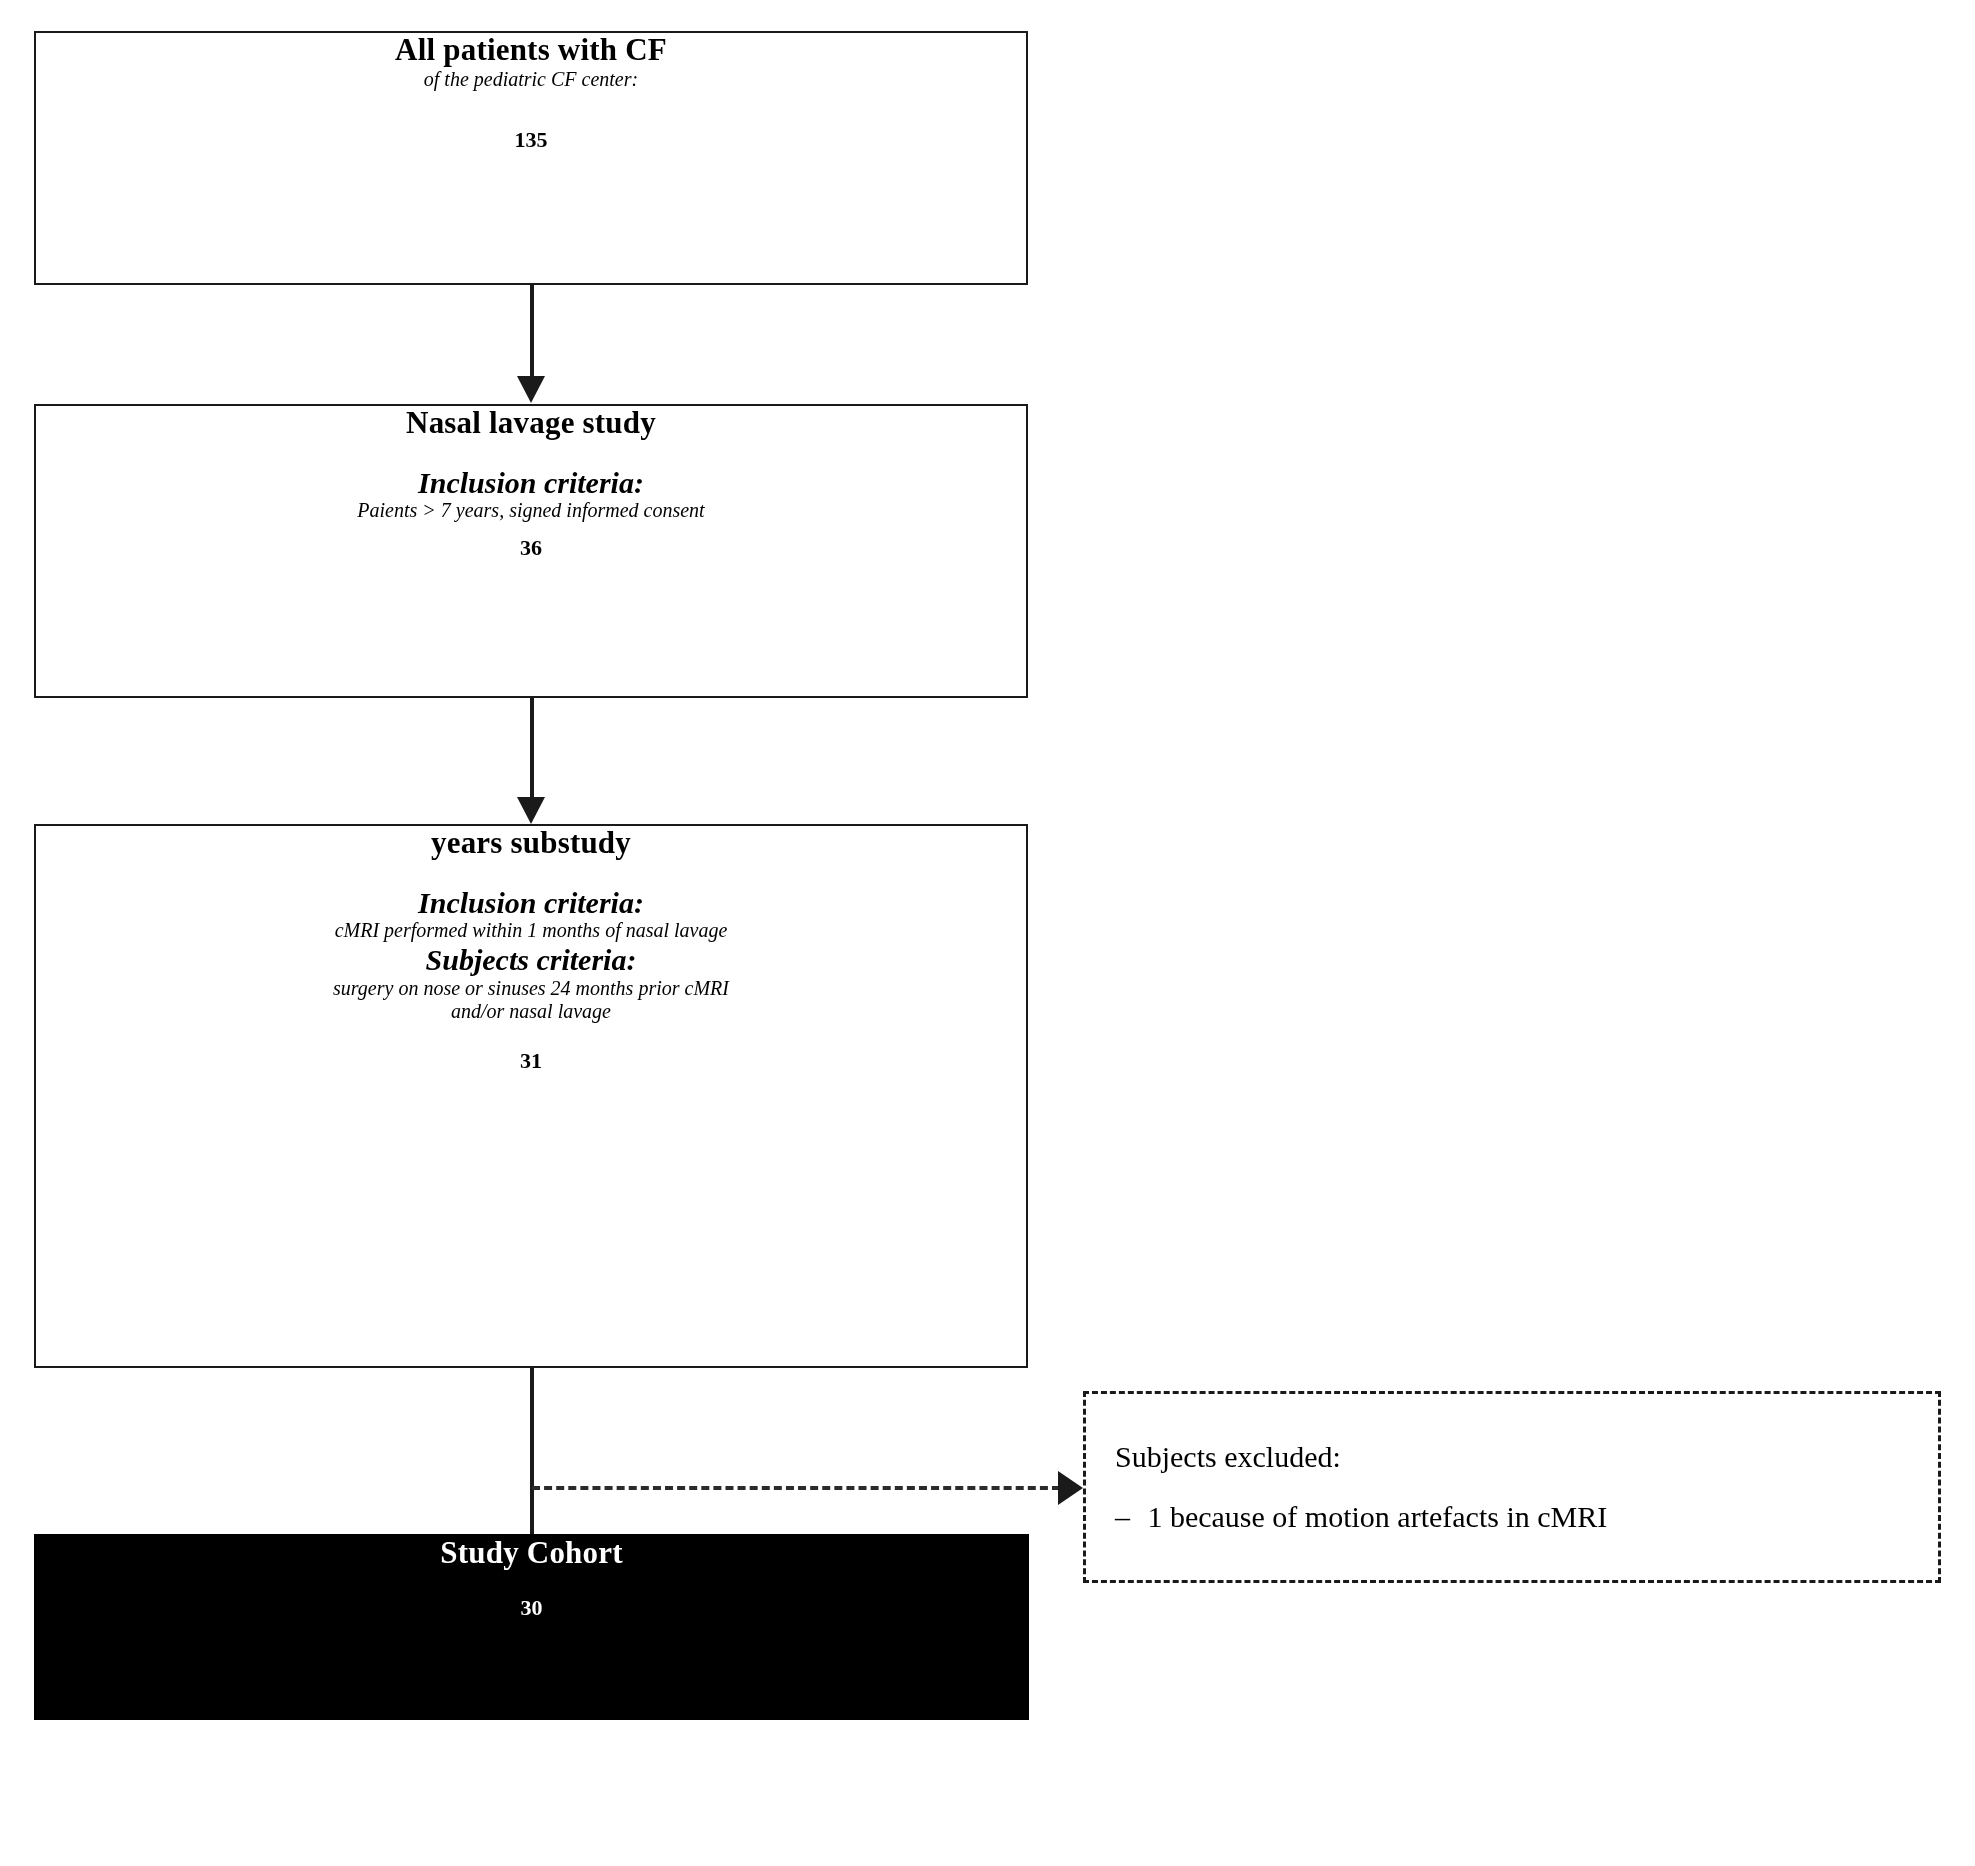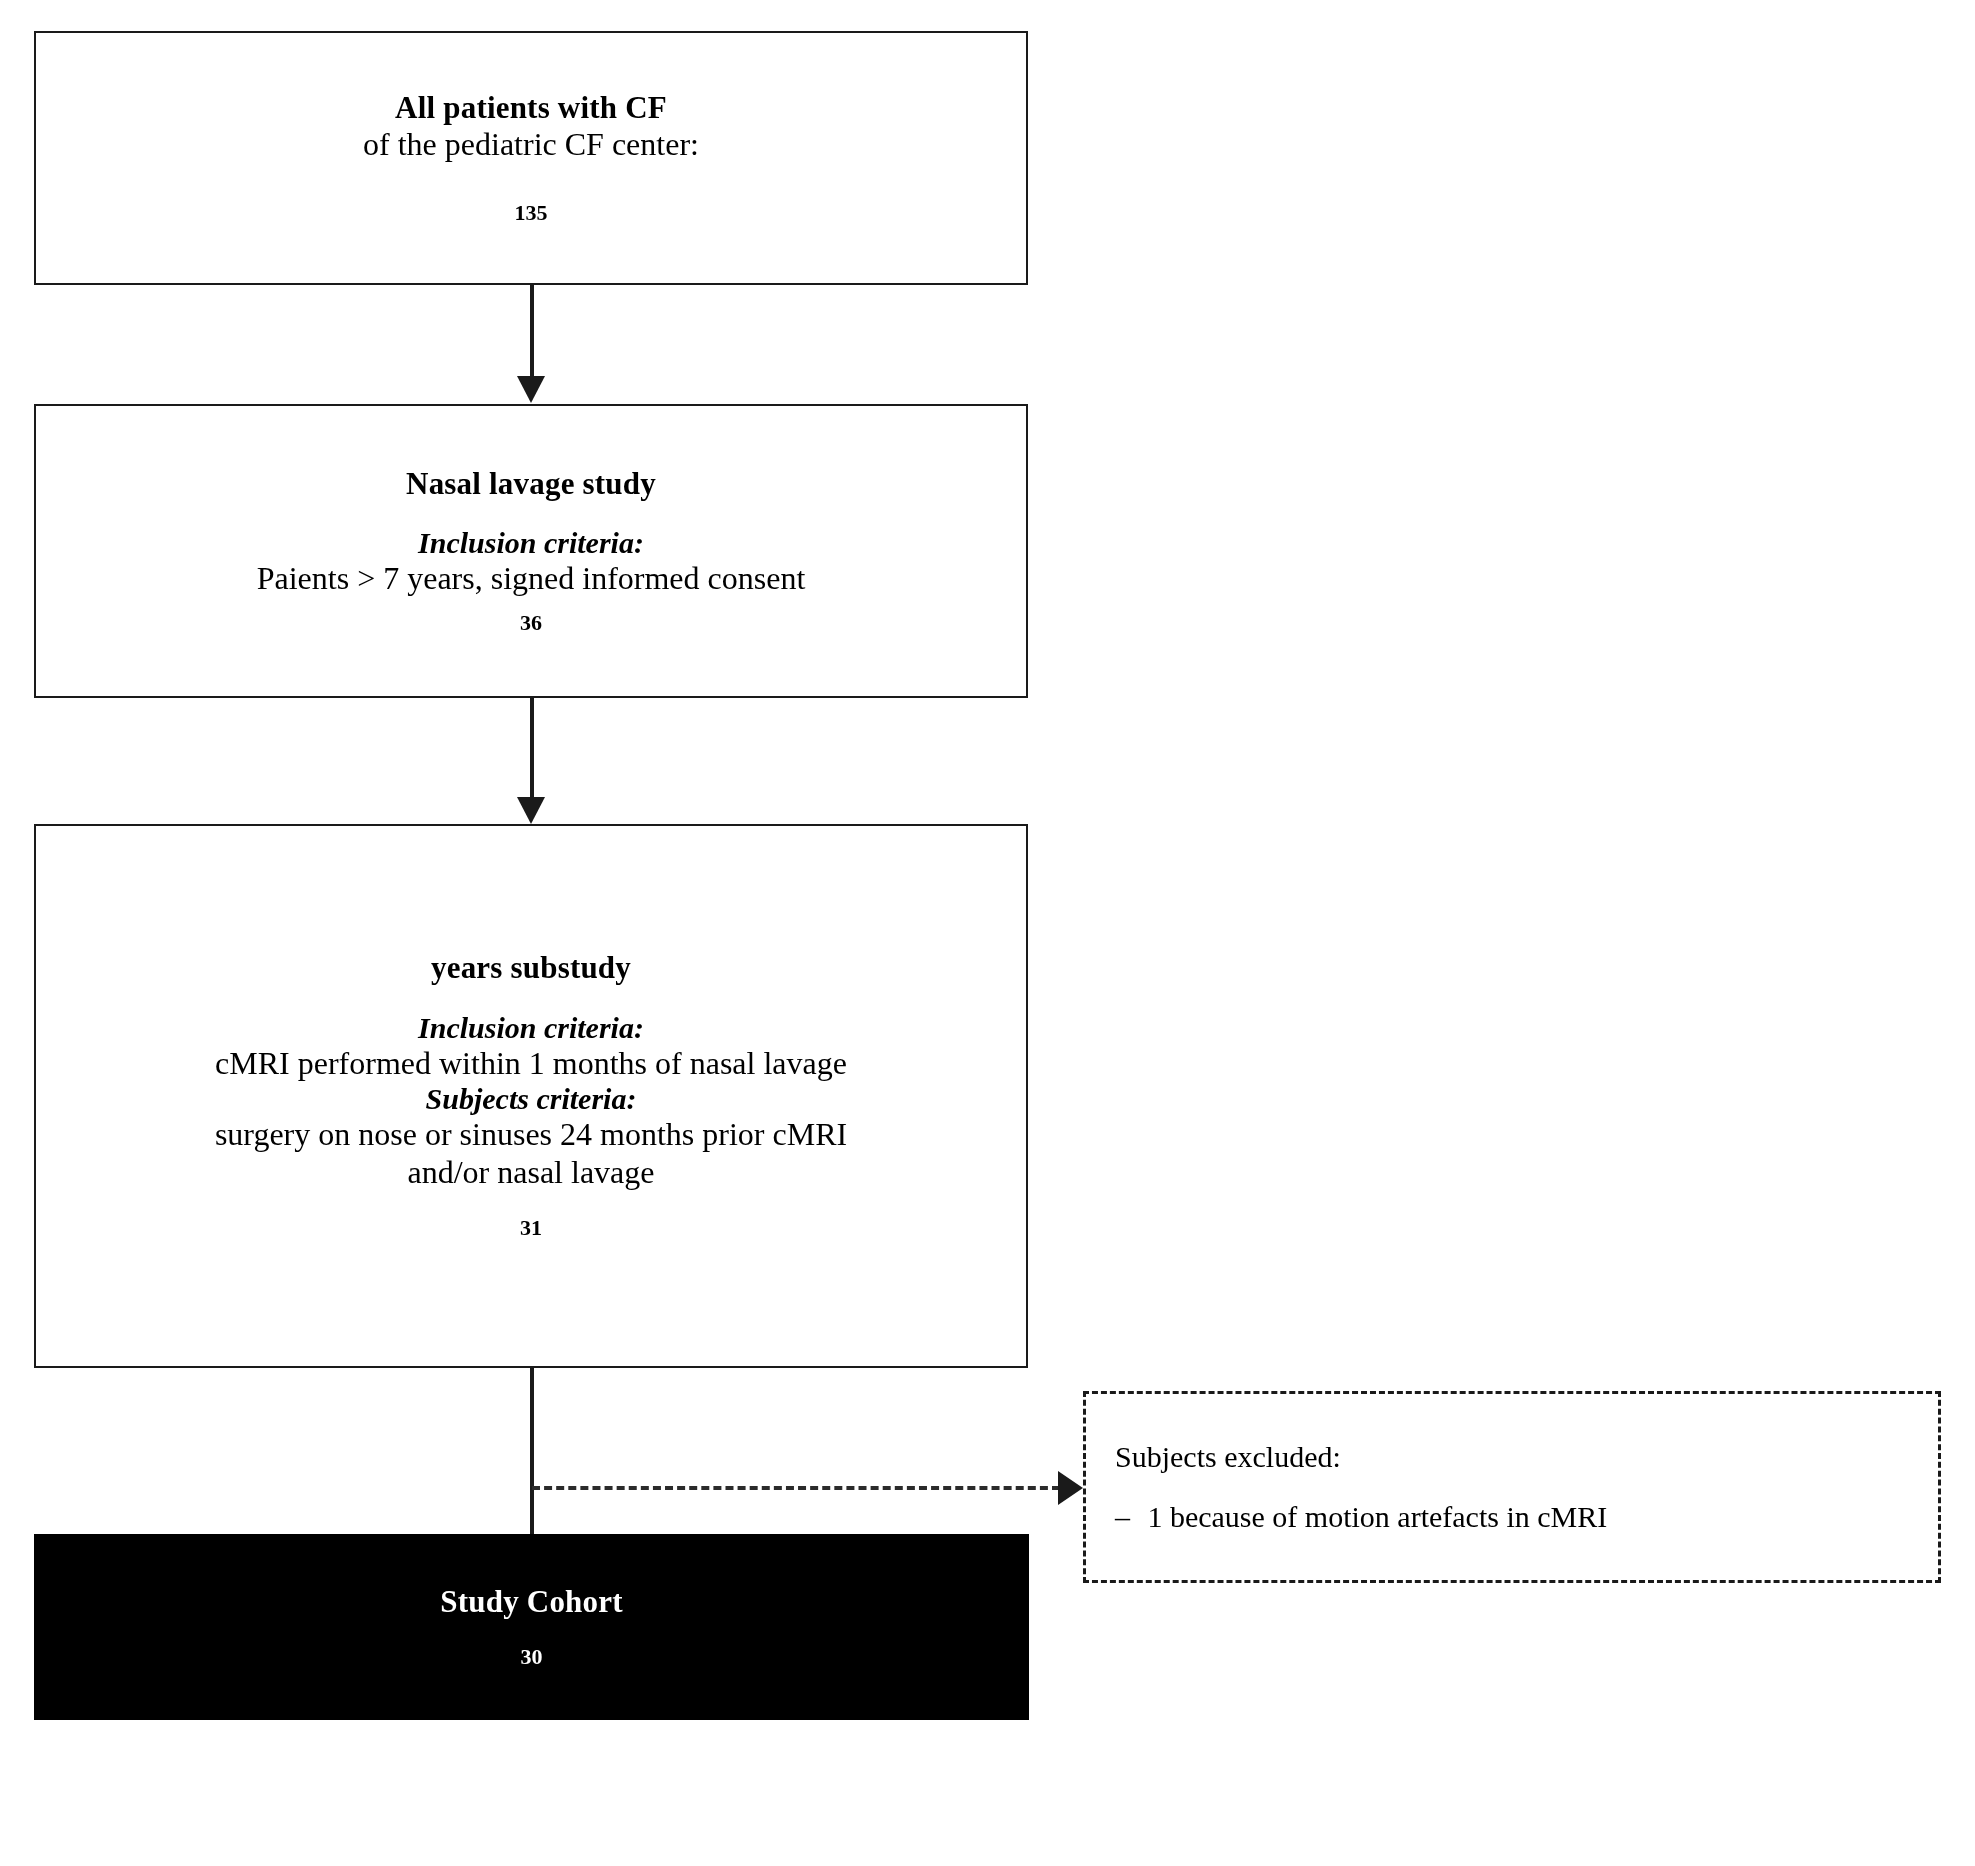--- a/index.html
+++ b/index.html
@@ -21,21 +21,20 @@
 
   
   .flow-box {
     position: absolute;
     box-sizing: border-box;
     border: 2.7px solid #1a1a1a;
     background: #ffffff;
     display: flex;
     flex-direction: column;
     align-items: center;
-    justify-content: center;
     text-align: center;
   }
   .flow-box.solid-black {
     background: #000000;
     border-color: #000000;
     color: #ffffff;
   }
   .flow-box.dashed {
     border: 3.3px dashed #1a1a1a;
     align-items: flex-start;
@@ -50,22 +49,23 @@
     line-height: 1.12;
     letter-spacing: 0.2px;
   }
   .criteria-label {
     font-style: italic;
     font-weight: bold;
     font-size: 30px;
     line-height: 1.12;
   }
   .body-line {
-    font-size: 32px;
+    font-size: 20px;
     line-height: 1.18;
+    font-style: italic;
   }
   .count {
     font-weight: bold;
     font-size: 22px;
     line-height: 1.1;
   }
   .gap-lg { height: 37px; }
   .gap-md { height: 25px; }
   .gap-sm { height: 13.4px; }
 

